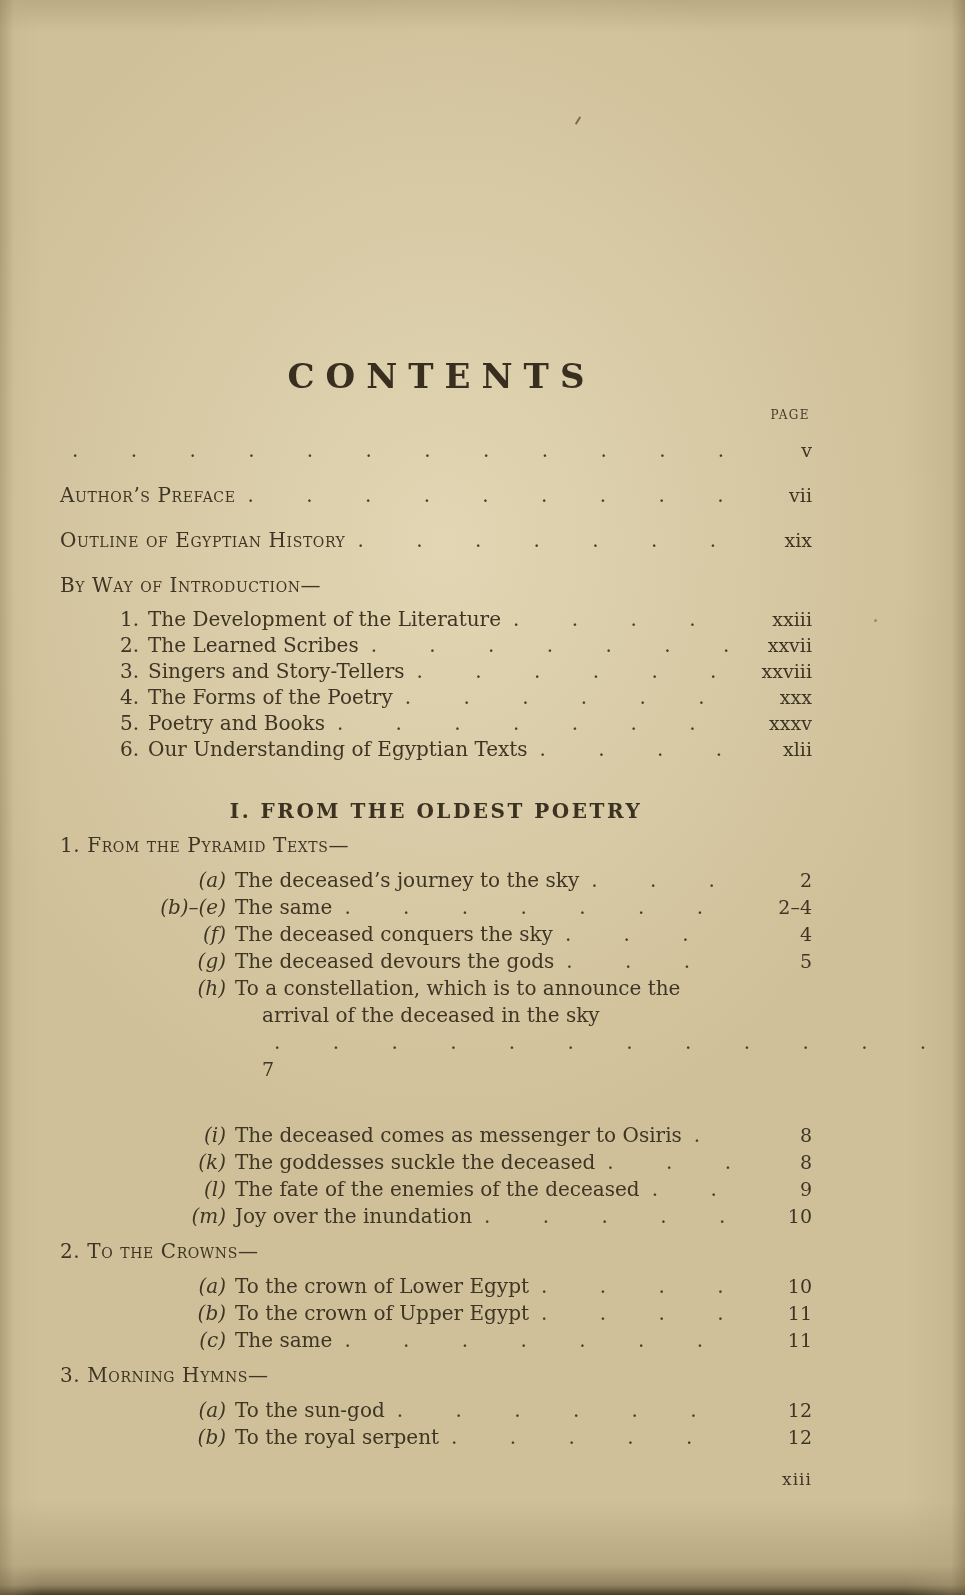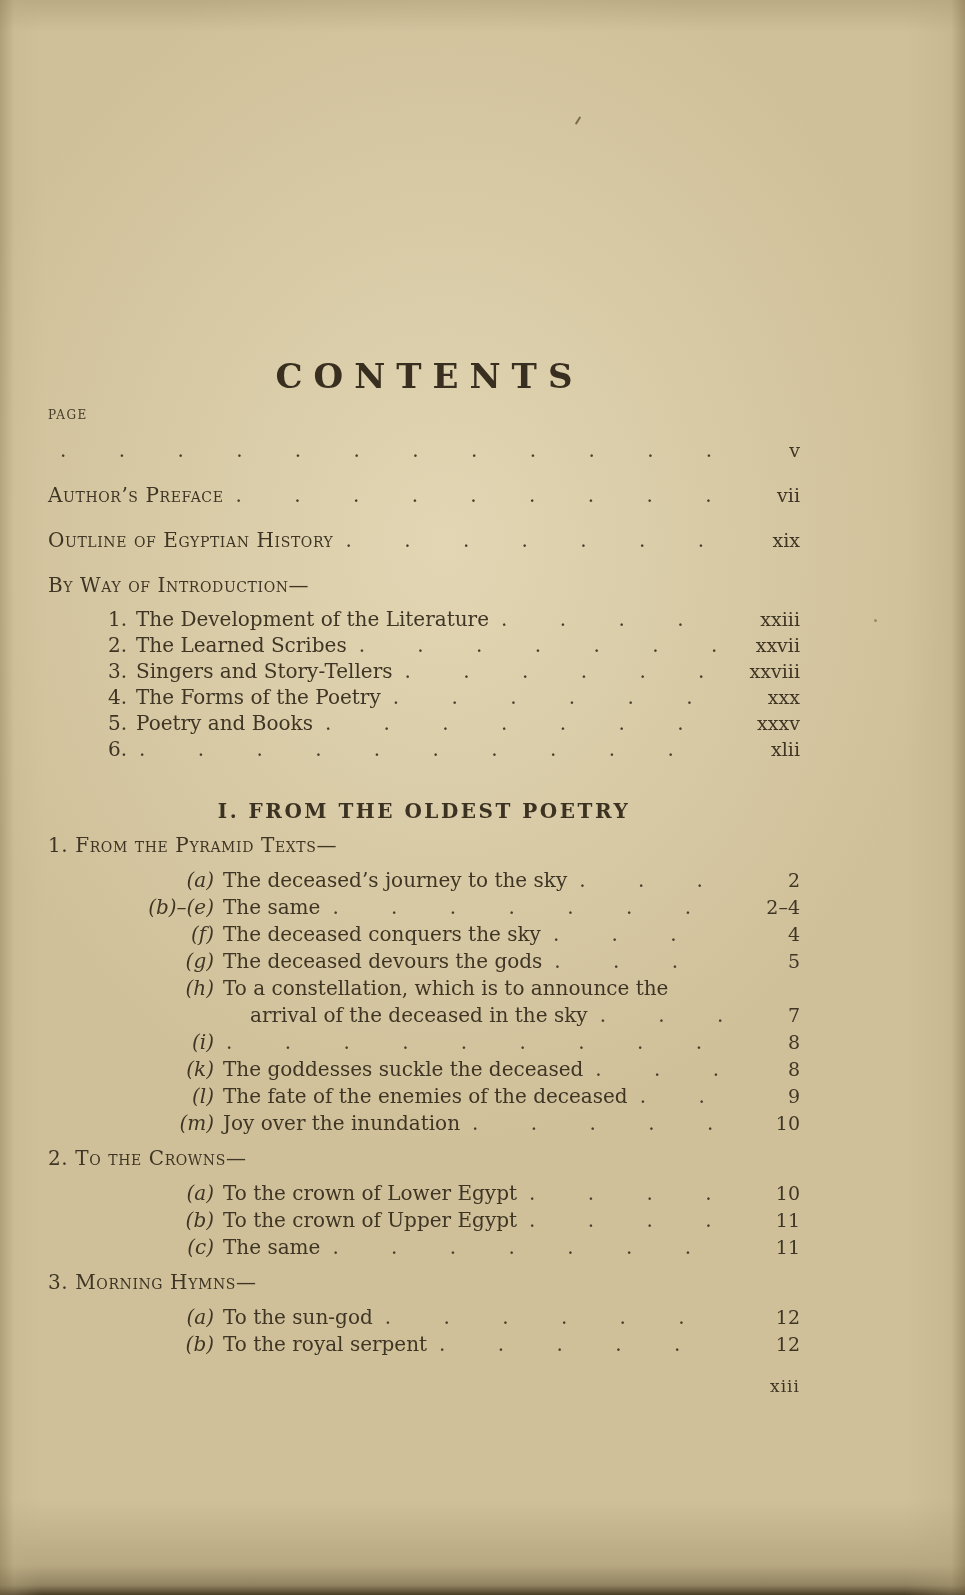--- a/index.html
+++ b/index.html
@@ -19,34 +19,35 @@
       linear-gradient(to left,  rgba(128,110,72,0.50) 0px, rgba(180,165,125,0.30) 14px, rgba(0,0,0,0) 60px),
       linear-gradient(to bottom, rgba(150,132,94,0.35) 0px, rgba(0,0,0,0) 32px),
       linear-gradient(to top, rgba(58,46,24,0.90) 0px, rgba(95,82,52,0.55) 10px, rgba(140,124,86,0.35) 30px, rgba(0,0,0,0) 95px),
       #cfc099;
   }
 
   .speck { position: absolute; background: rgba(92,76,44,0.75); }
   .speck-top { left: 577px; top: 116px; width: 2px; height: 9px; transform: rotate(32deg); border-radius: 2px; }
   .speck-right { left: 874px; top: 619px; width: 3px; height: 3px; border-radius: 50%; background: rgba(110,92,56,0.55); }
 
-  .content { position: absolute; left: 48px; top: 356px; width: 752px; }
+  .content { position: absolute; left: 60px; top: 356px; width: 752px; }
 
   .title {
     margin: 0 0 12px 0;
     font-size: 34px;
     font-weight: 700;
     line-height: 40px;
     text-align: center;
     letter-spacing: 11px;
     text-indent: 11px;
     color: #392f20;
   }
 
   .page-col-label {
+    text-align: right;
     font-size: 12px;
     letter-spacing: 1.4px;
     padding-right: 2px;
     margin-bottom: 4px;
     color: #473b28;
   }
 
   .row { display: flex; align-items: baseline; white-space: nowrap; }
 
   .leader {
@@ -87,21 +88,21 @@
     font-size: 20px;
     font-weight: 400;
     line-height: 27px;
     font-variant: small-caps;
     letter-spacing: 0.6px;
   }
 
   .entry-row { padding-left: 62px; line-height: 27px; font-size: 20px; }
   .entry-letter { flex: 0 0 104px; text-align: right; font-style: italic; }
   .entry-label { margin-left: 9px; }
-  .cont-row { padding-left: 193px; }
+  .cont-row { padding-left: 193px; flex-direction: column; }
 
   .folio { margin-top: 18px; text-align: right; font-size: 17px; letter-spacing: 1px; }
 </style>
 </head>
 <body>
 
 <div class="paper">
   <div class="speck speck-top"></div>
   <div class="speck speck-right"></div>
 
@@ -157,20 +158,21 @@
         <span class="pagenum">xxx</span>
       </div>
       <div class="row intro-row">
         <span class="intro-num">5.</span>
         <span class="intro-label">Poetry and Books</span>
         <span class="leader">. . . . . . . . . . . . . . . . . . . . . . . . </span>
         <span class="pagenum">xxxv</span>
       </div>
       <div class="row intro-row">
         <span class="intro-num">6.</span>
+        <span class="intro-label">Our Understanding of Egyptian Texts</span>
         <span class="leader">. . . . . . . . . . . . . . . . . . . . . . . . </span>
         <span class="pagenum">xlii</span>
       </div>
     </div>
 
     <div class="part-heading">I. FROM THE OLDEST POETRY</div>
 
     <div class="section-heading">1. From the Pyramid Texts—</div>
     <div>
       <div class="row entry-row">
@@ -201,20 +203,21 @@
         <span class="entry-letter">(h)</span>
         <span class="entry-label">To a constellation, which is to announce the</span>
       </div>
       <div class="row entry-row cont-row">
         <span class="entry-label">arrival of the deceased in the sky</span>
         <span class="leader">. . . . . . . . . . . . . . . . . . . . . . . . </span>
         <span class="pagenum">7</span>
       </div>
       <div class="row entry-row">
         <span class="entry-letter">(i)</span>
+        <span class="entry-label">The deceased comes as messenger to Osiris</span>
         <span class="leader">. . . . . . . . . . . . . . . . . . . . . . . . </span>
         <span class="pagenum">8</span>
       </div>
       <div class="row entry-row">
         <span class="entry-letter">(k)</span>
         <span class="entry-label">The goddesses suckle the deceased</span>
         <span class="leader">. . . . . . . . . . . . . . . . . . . . . . . . </span>
         <span class="pagenum">8</span>
       </div>
       <div class="row entry-row">

